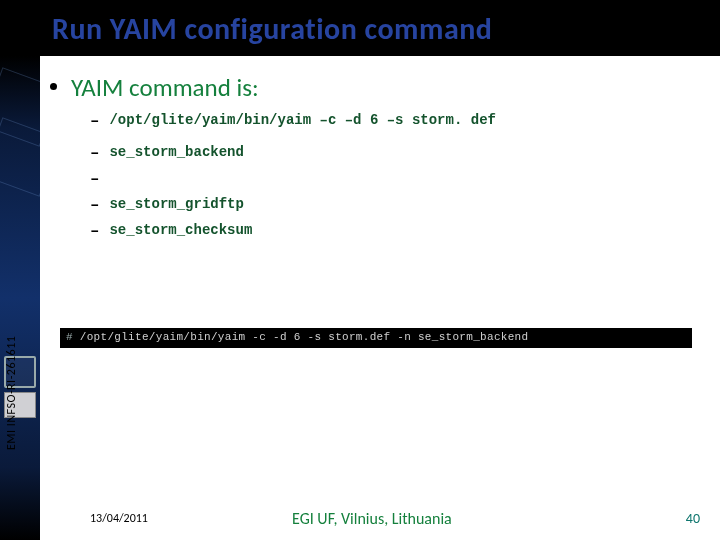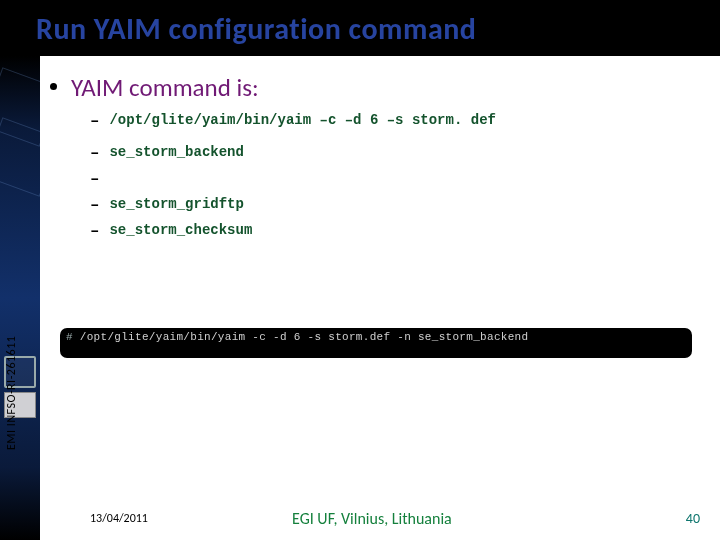--- a/index.html
+++ b/index.html
@@ -1,40 +1,40 @@
 <!DOCTYPE html>
 <html><head>
 <meta charset="utf-8">
 <style>
   * { margin: 0; padding: 0; box-sizing: border-box; }
   html, body { width: 720px; height: 540px; font-family: Calibri, Arial, sans-serif; background: #fff; overflow: hidden; }
   .slide { position: relative; width: 720px; height: 540px; }
   .title-band { position: absolute; top: 0; left: 0; right: 0; height: 56px; background: #000; display: flex; align-items: center; }
-  .title { color: #2744a0; font-size: 30px; font-weight: 700; padding-left: 36px; letter-spacing: 0.5px; }
+  .title { color: #2744a0; font-size: 30px; font-weight: 700; padding-left: 52px; letter-spacing: 0.5px; }
   .side-strip { position: absolute; left: 0; top: 56px; bottom: 0; width: 40px; background: linear-gradient(180deg, #000 0%, #0a1a3a 15%, #12306a 50%, #0a1a3a 85%, #000 100%); overflow: hidden; }
   .side-strip::before, .side-strip::after {
     content: ""; position: absolute; left: -10px; width: 60px; height: 60px; border: 1px solid rgba(120,160,220,.25); transform: rotate(20deg);
   }
   .side-strip::before { top: 20px; }
   .side-strip::after { top: 70px; }
   .logo-box { position: absolute; left: 4px; top: 300px; width: 32px; height: 32px; border: 2px solid #9aa; border-radius: 2px; background: rgba(255,255,255,.05); }
   .logo-box2 { position: absolute; left: 4px; top: 336px; width: 32px; height: 26px; background: #d0d0d4; border: 1px solid #888; }
   .side-label { position: absolute; left: 18px; bottom: 90px; transform: rotate(-90deg); transform-origin: left bottom; color: #000; font-size: 12px; letter-spacing: 0.5px; white-space: nowrap; }
   .content { position: absolute; left: 50px; top: 72px; right: 20px; }
   .bullet-row { display: flex; align-items: flex-start; margin-bottom: 6px; }
   .bullet-dot { width: 7px; height: 7px; background: #000; border-radius: 50%; margin-top: 11px; margin-right: 14px; flex-shrink: 0; }
-  .bullet-text { color: #701a75; font-size: 25px; }
+  .bullet-text { color: #15803d; font-size: 25px; }
   .sub-list { margin-left: 40px; margin-top: 6px; }
   .sub-row { display: flex; align-items: flex-start; margin-bottom: 4px; }
   .dash { color: #000; font-size: 19px; font-weight: 700; margin-right: 10px; line-height: 22px; flex-shrink: 0; }
   .sub-mono { font-family: "Courier New", monospace; color: #14532d; font-size: 14px; font-weight: 700; line-height: 22px; }
   .section2 { margin-top: 14px; margin-left: 28px; color: #000; font-size: 25px; }
   .sub-list2 { margin-left: 40px; margin-top: 10px; }
   .sub-row2 { display: flex; align-items: flex-start; margin-bottom: 4px; }
-  .term-box { position: absolute; left: 60px; top: 328px; right: 28px; height: 30px; background: #000; color: #cfcfcf; font-family: "Courier New", monospace; font-size: 11px; padding: 3px 6px; letter-spacing: 0.3px; white-space: nowrap; overflow: hidden; border-radius: 7px; }
+  .term-box { position: absolute; left: 60px; top: 328px; right: 28px; height: 20px; background: #000; color: #cfcfcf; font-family: "Courier New", monospace; font-size: 11px; padding: 3px 6px; letter-spacing: 0.3px; white-space: nowrap; overflow: hidden; }
   .hash { color: #9aa; }
   .footer { position: absolute; left: 0; right: 0; bottom: 10px; height: 24px; display: flex; align-items: center; }
   .footer .date { position: absolute; left: 90px; color: #000; font-size: 12px; }
   .footer .venue { position: absolute; left: 292px; color: #15803d; font-size: 16px; }
   .footer .pagenum { position: absolute; right: 20px; color: #0f766e; font-size: 14px; }
 </style>
 </head>
 <body>
 
 <div class="slide">

